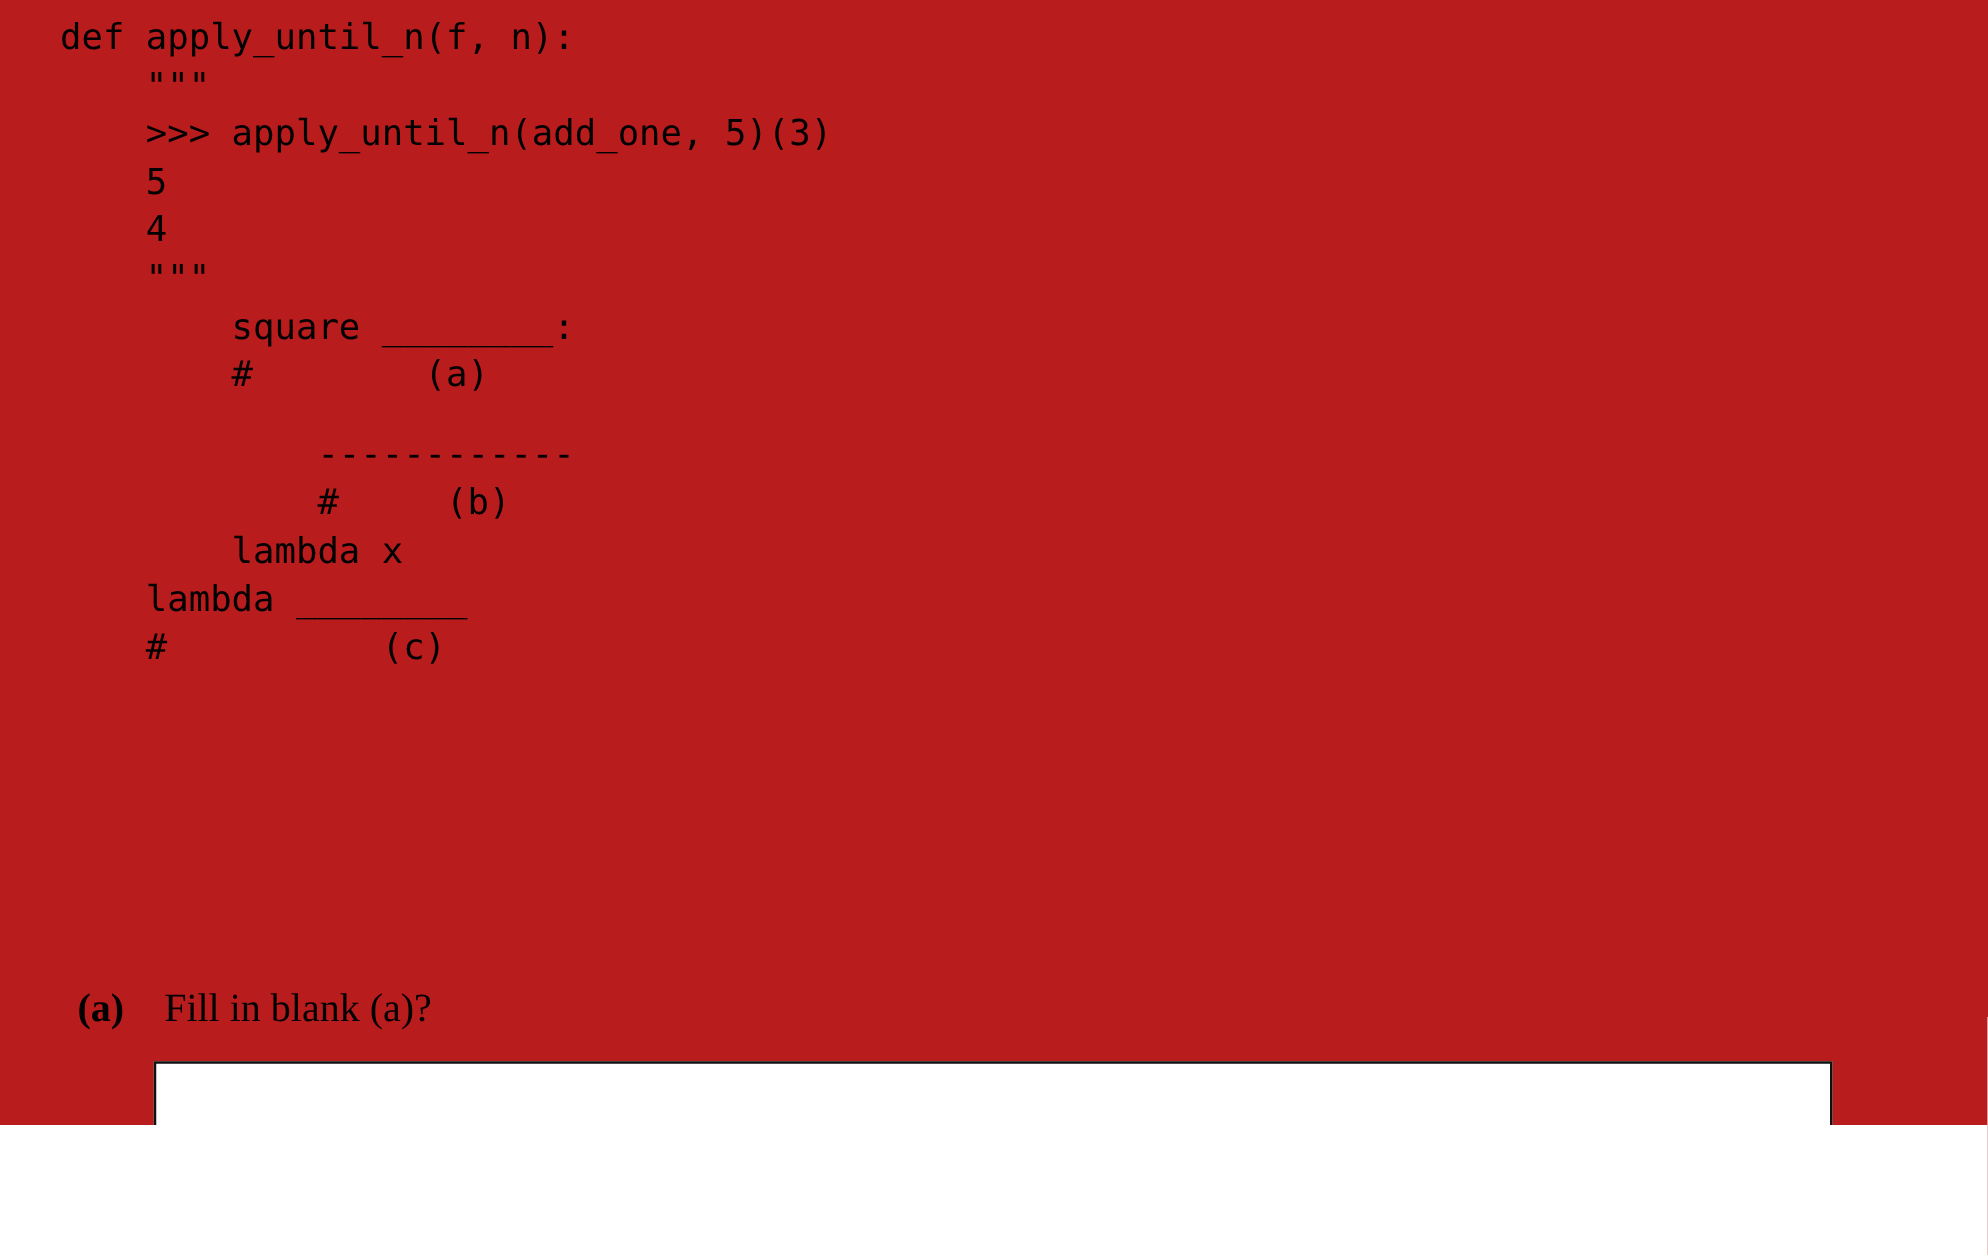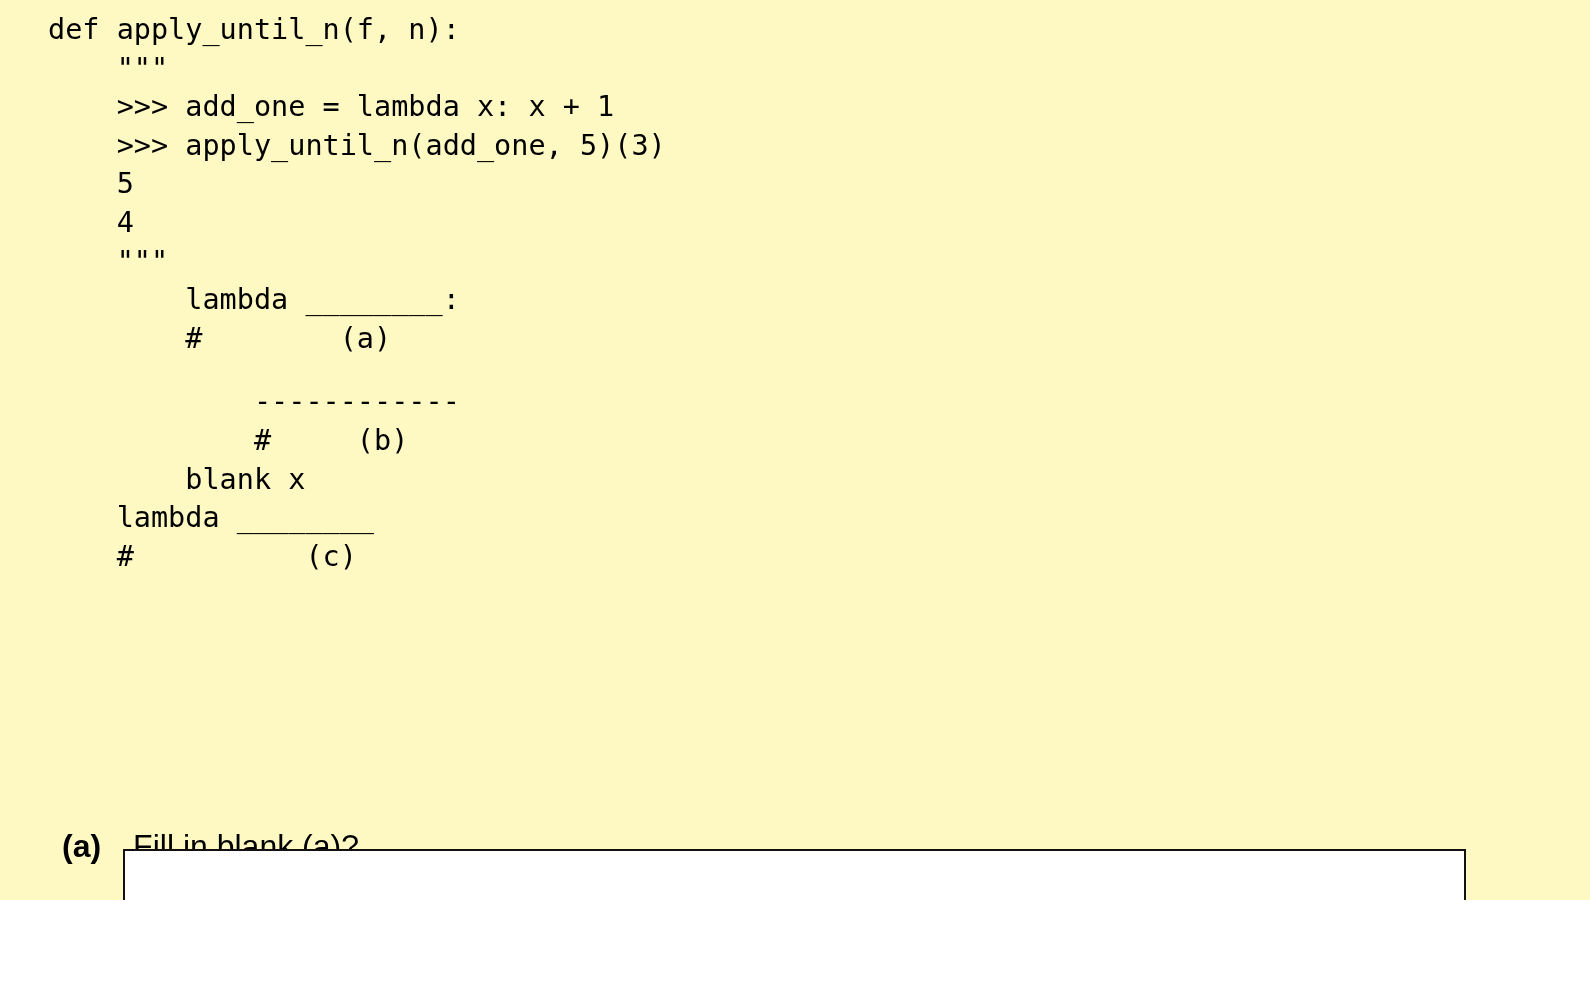--- a/index.html
+++ b/index.html
@@ -6,21 +6,21 @@
   html, body {
     width: 1590px;
     height: 1004px;
     background: #ffffff;
     font-family: "Liberation Serif", serif;
   }
   .page {
     position: relative;
     width: 1590px;
     height: 900px;
-    background: #fef9c3;
+    background: #b91c1c;
     overflow: hidden;
   }
   .code-block {
     position: absolute;
     left: 48px;
     top: 11px;
     font-family: "DejaVu Sans Mono", monospace;
     font-size: 28.5px;
     font-weight: 400;
     color: #000000;
@@ -32,23 +32,22 @@
   }
   .code-line.blank {
     height: 25px;
   }
   .question-row {
     position: absolute;
     left: 62px;
     top: 786px;
     font-size: 32px;
     color: #000000;
-    font-family: Liberation Sans, sans-serif;
+    font-family: Liberation Serif, serif;
     line-height: 40px;
-    margin-top: 40px;
   }
   .q-label {
     font-weight: bold;
     margin-right: 32px;
   }
   .answer-box {
     position: absolute;
     left: 123px;
     top: 849px;
     width: 1343px;
@@ -65,31 +64,30 @@
   }
 </style>
 </head>
 <body>
 
 <div class="page">
 
   <div class="code-block">
     <div class="code-line">def apply_until_n(f, n):</div>
     <div class="code-line">    """</div>
-    <div class="code-line">    &gt;&gt;&gt; add_one = lambda x: x + 1</div>
     <div class="code-line">    &gt;&gt;&gt; apply_until_n(add_one, 5)(3)</div>
     <div class="code-line">    5</div>
     <div class="code-line">    4</div>
     <div class="code-line">    """</div>
-    <div class="code-line">        lambda ________:</div>
+    <div class="code-line">        square ________:</div>
     <div class="code-line">        #        (a)</div>
     <div class="code-line blank"></div>
     <div class="code-line">            ------------</div>
     <div class="code-line">            #     (b)</div>
-    <div class="code-line">        blank x</div>
+    <div class="code-line">        lambda x</div>
     <div class="code-line">    lambda ________</div>
     <div class="code-line">    #          (c)</div>
   </div>
 
   <div class="question-row">
     <span class="q-label">(a)</span><span class="q-text">Fill in blank (a)?</span>
   </div>
 
   <textarea class="answer-box" aria-label="answer for blank (a)" placeholder="" style=""></textarea>
 

